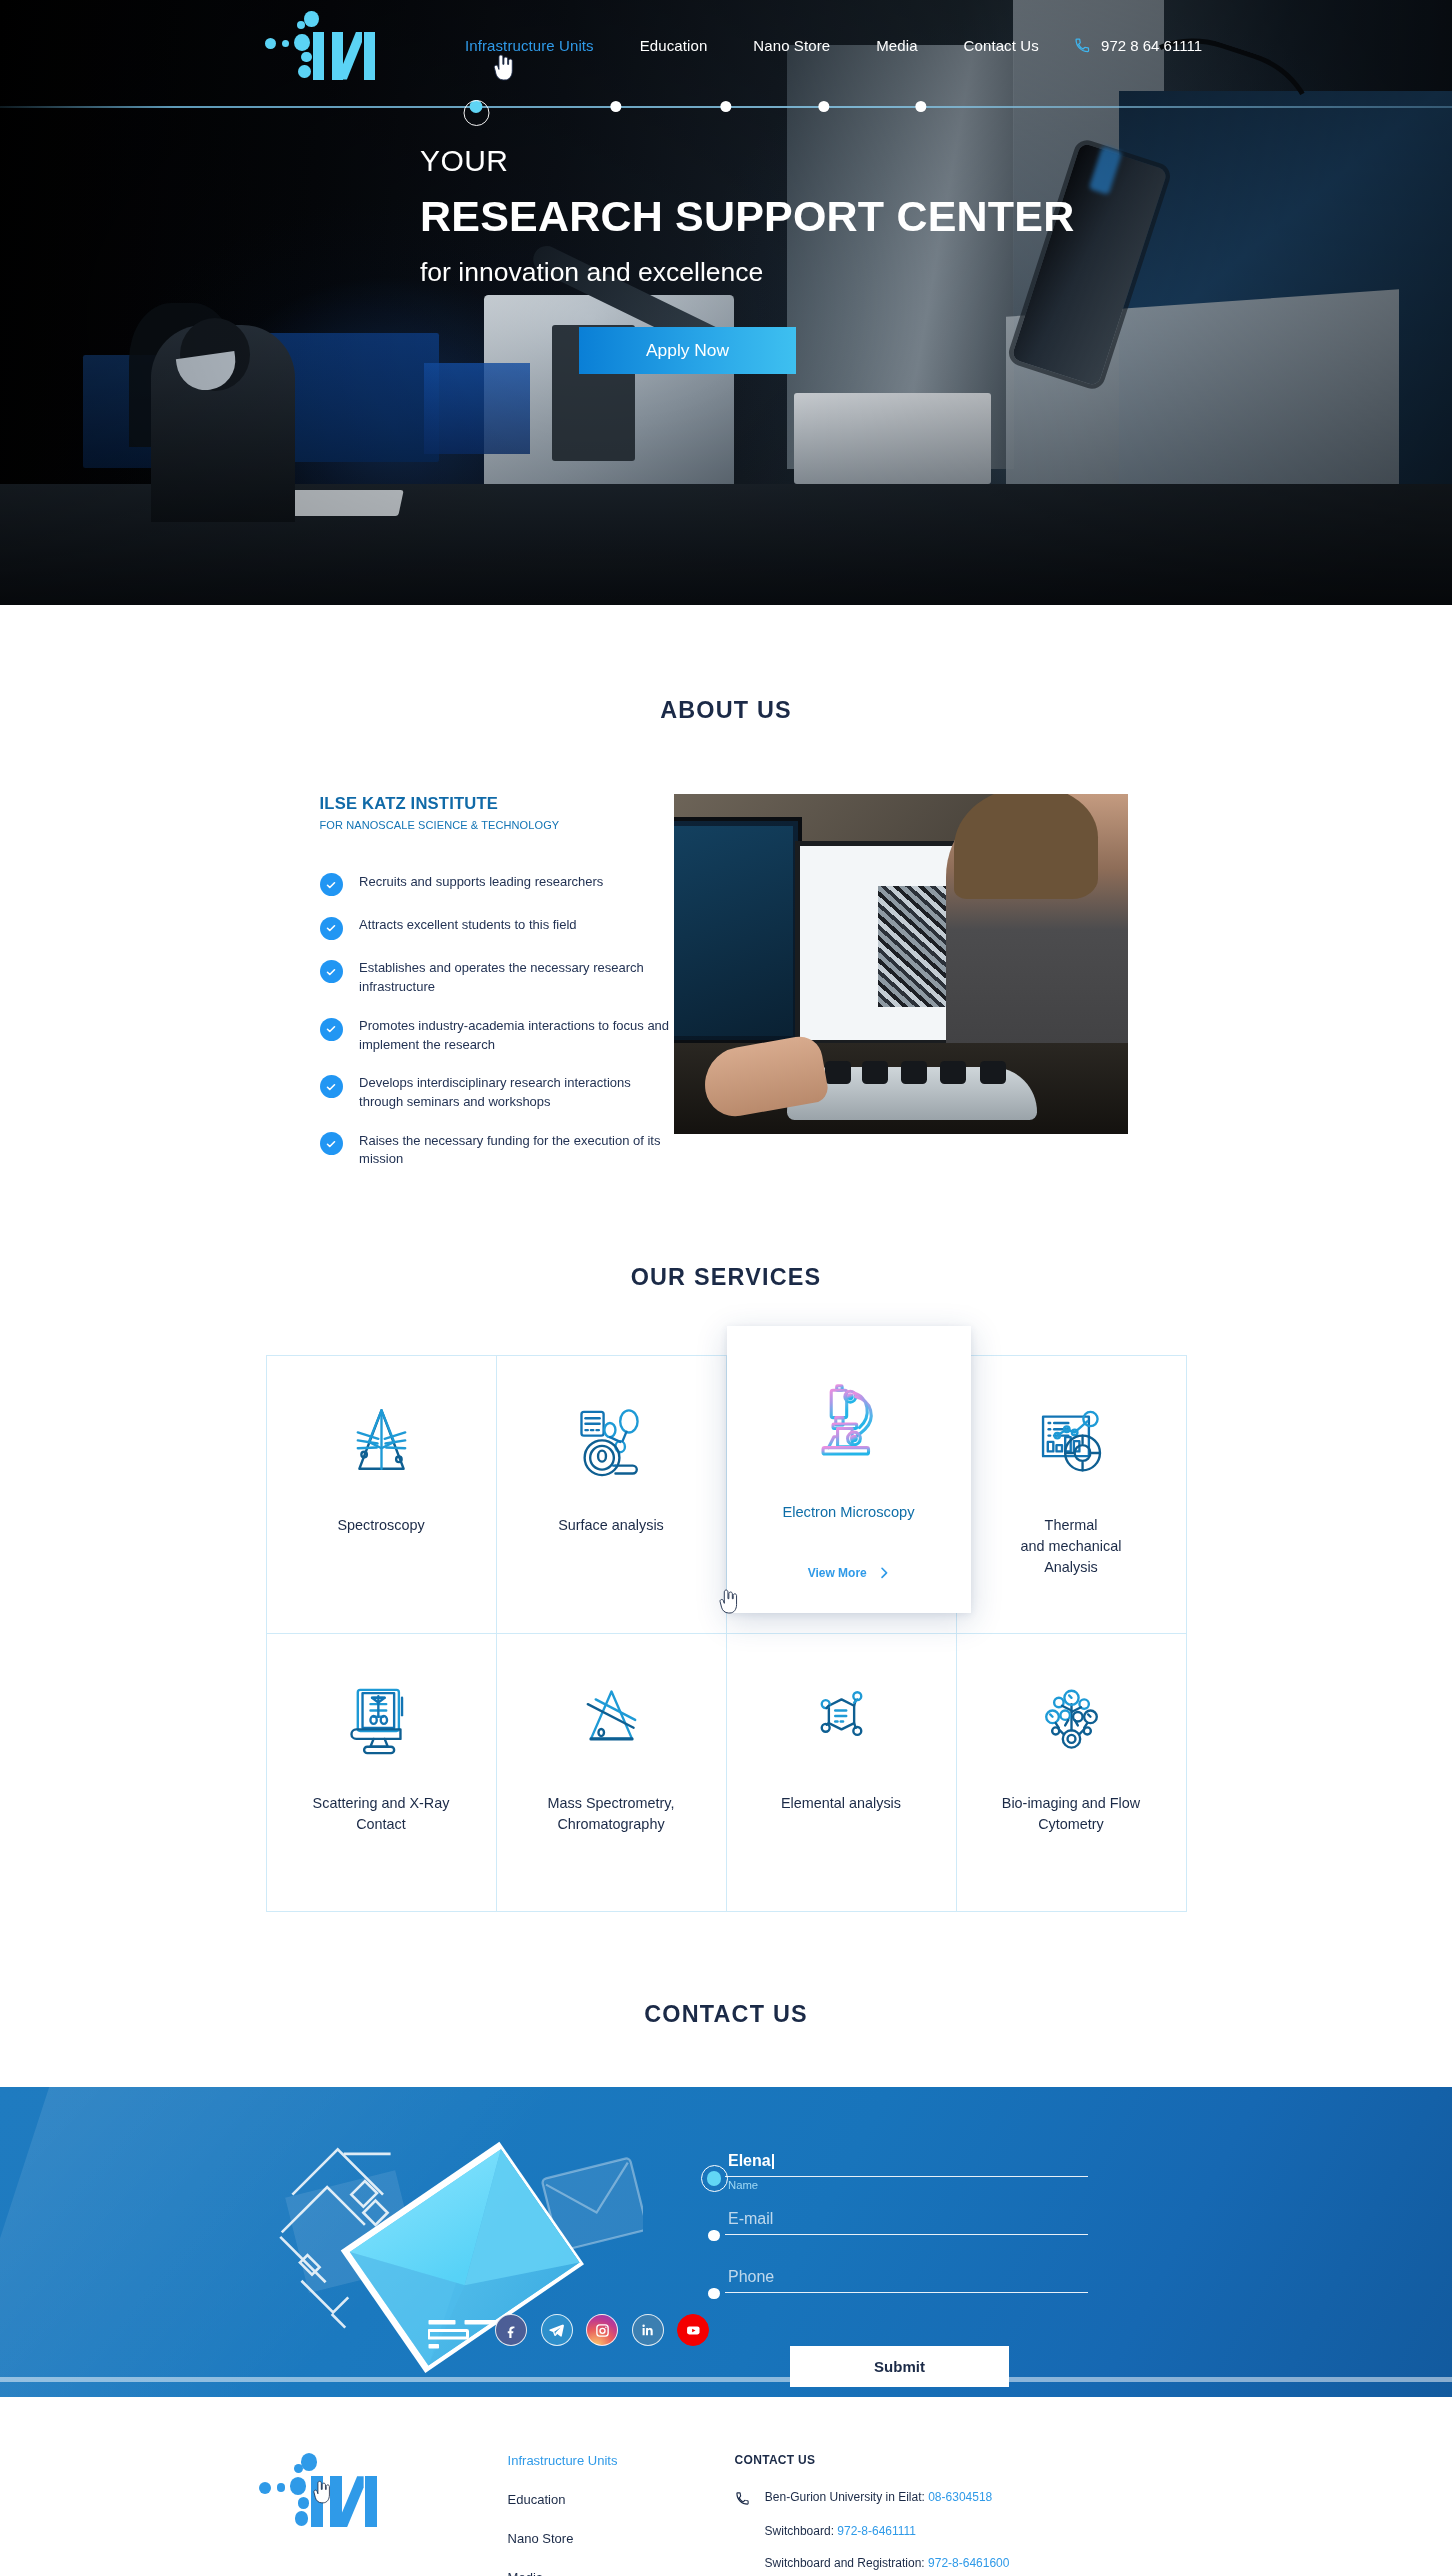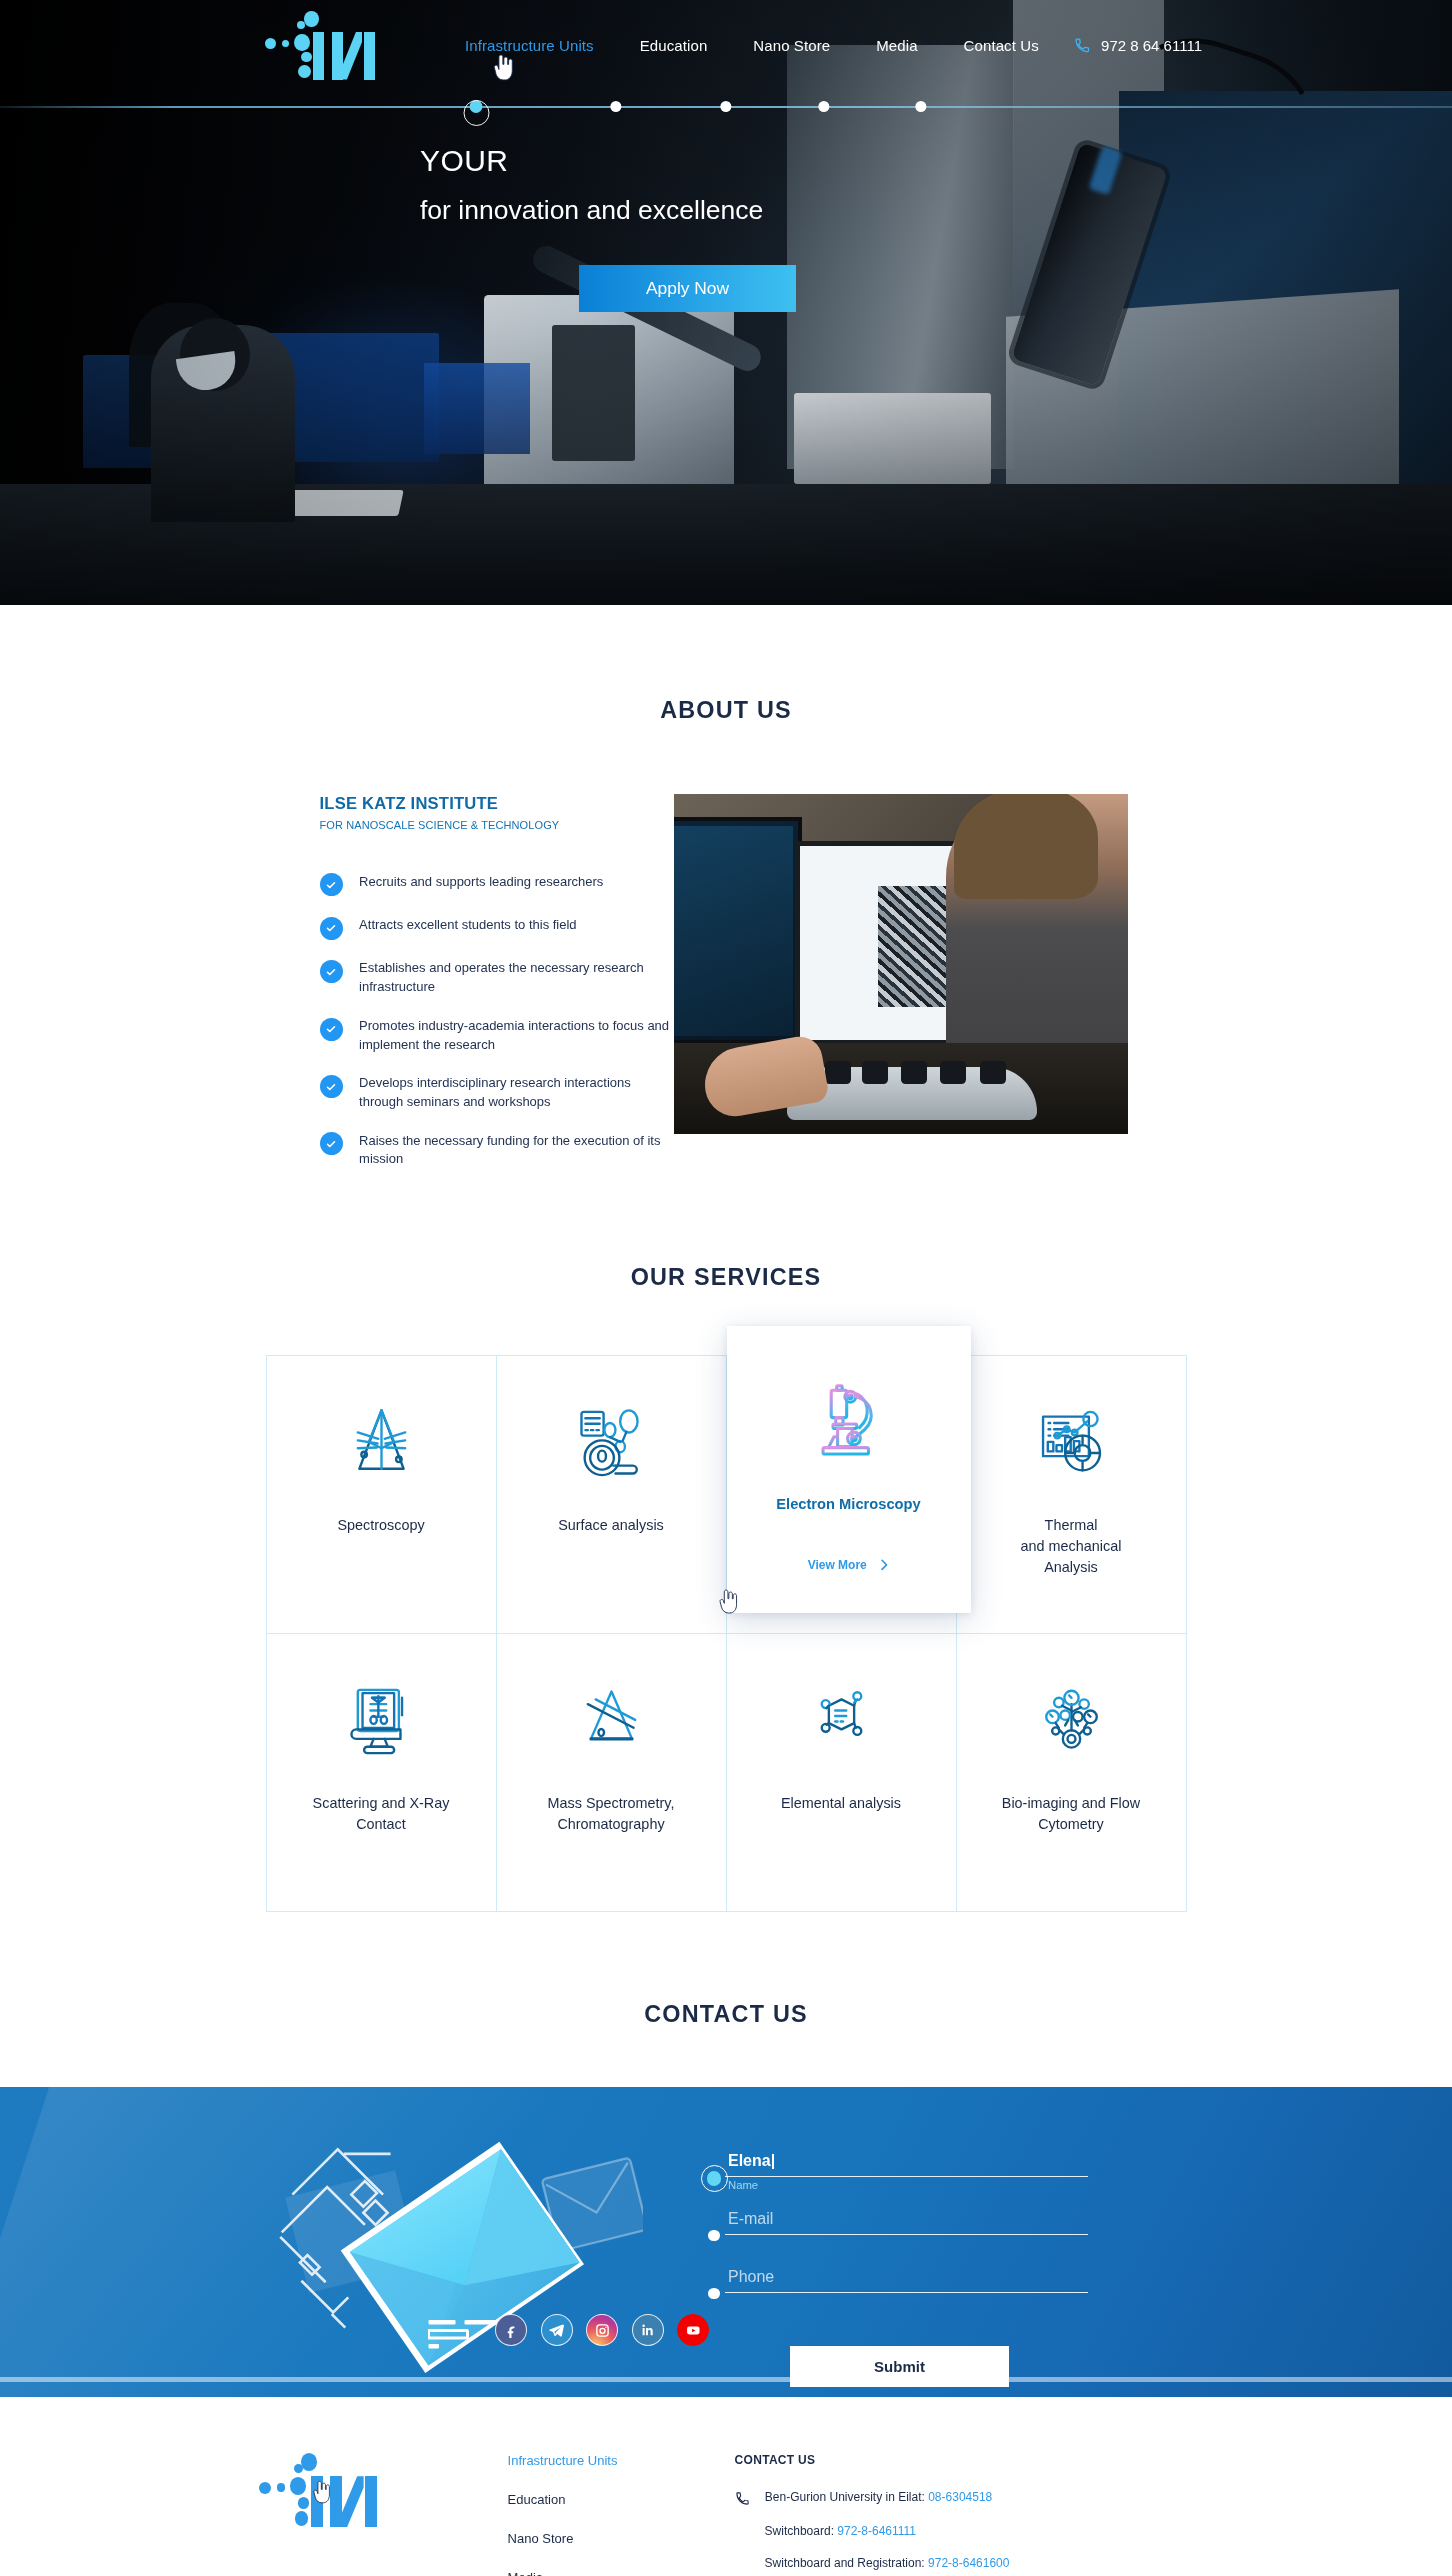--- a/index.html
+++ b/index.html
@@ -166,21 +166,21 @@
   .svc-icon { height: 97px; display: flex; align-items: center; justify-content: center; }
   .svc-label {
     margin-top: 23px; text-align: center; font-size: 14.4px; color: #1b2a47; line-height: 1.45; font-weight: 400;
   }
   
   .svc-hover {
     position: absolute; left: 461px; top: -29px; width: 244px; height: 287px;
     background: #fff; box-shadow: 0 7.6px 30px rgba(25,60,110,.18), 0 1.5px 7.6px rgba(25,60,110,.10);
     display: flex; flex-direction: column; align-items: center; padding-top: 44px; z-index: 10; cursor: pointer;
   }
-  .svc-hover .svc-label { color: #0f6ea8; font-weight: 700; font-size: 14.7px; margin-top: 27px; }
+  .svc-hover .svc-label { color: #0f6ea8; font-weight: 400; font-size: 14.7px; margin-top: 35px; }
   .view-more {
     margin-top: 42px; display: flex; align-items: center; gap: 12px;
     color: #2f9ae8; font-size: 12px; font-weight: 600;
   }
 
   
   .contact-head { padding-top: 89px; padding-bottom: 59px; }
   .contact-head h2 { font-size: 23.4px; }
   .contact-band {
     position: relative; width: 1452px; height: 310px;
@@ -318,20 +318,21 @@
           <span class="cdot-ring"></span>
         </span>
       <span class="cdot" style="left:616px;"></span>
       <span class="cdot" style="left:726px;"></span>
       <span class="cdot" style="left:824px;"></span>
       <span class="cdot" style="left:921px;"></span>
     </div>
 
     <div class="hero-copy">
       <div class="hero-kicker">YOUR</div>
+      <div class="hero-title">RESEARCH SUPPORT CENTER</div>
       <div class="hero-sub">for innovation and excellence</div>
       <button class="hero-btn">Apply Now</button>
     </div>
   </section>
 
   <section class="about">
     <h2 class="section-heading">ABOUT US</h2>
 
     <div class="about-grid">
       <div class="about-left">

